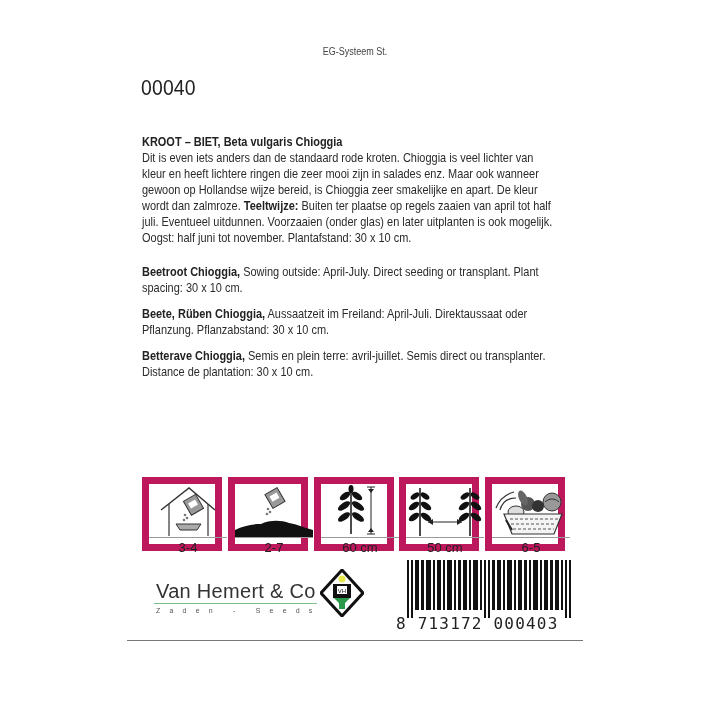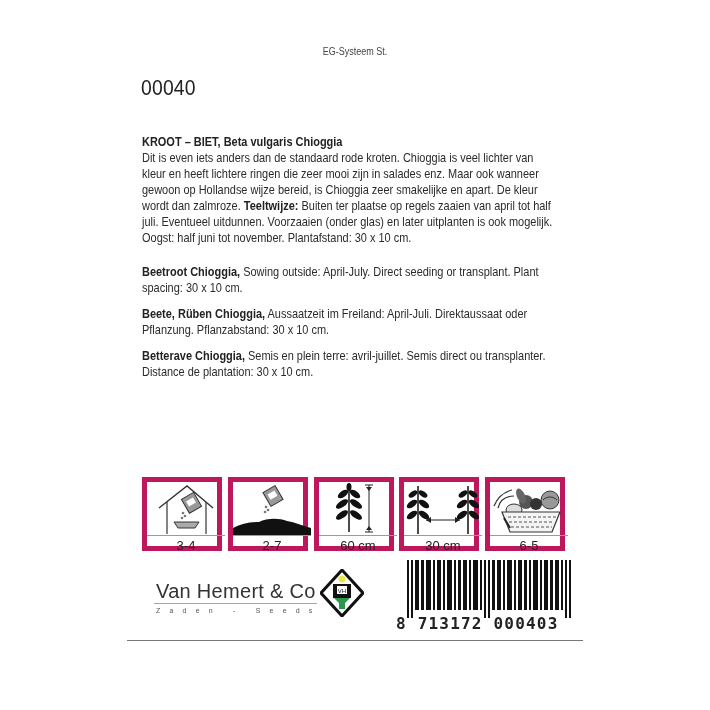--- a/index.html
+++ b/index.html
@@ -20,40 +20,40 @@
       left: 142px; width: 470px; font-size: 12.4px; line-height: 16px; color: #2b2b2b;
       transform: scaleX(0.885); transform-origin: left top;
     }
     .textblock b { font-weight: bold; color: #222; }
     #nl-block { top: 134px; }
     #en-block { top: 264px; }
     #de-block { top: 306px; }
     #fr-block { top: 348px; }
     .icon-box {
       position: absolute; top: 477px; width: 80px; height: 74px;
-      border: 5px solid #be185d; box-sizing: border-box; background: #fff;
+      border: 7px solid #be185d; box-sizing: border-box; background: #fff;
     }
     .icon-box .pic { position: absolute; left: 0; top: 0; width: 78px; height: 53px; border-bottom: 1px solid #9a9a9a; }
     .icon-box .pic svg { width: 78px; height: 53px; display: block; }
     .icon-box .lbl {
       position: absolute; left: 0; top: 54px; width: 78px; height: 19px;
       text-align: center; font-size: 13px; line-height: 19px; color: #222;
     }
     #logo-text {
       left: 156px; top: 580px; font-size: 20px; color: #333; letter-spacing: 0.3px;
     }
     #logo-underline { left: 154px; top: 603px; width: 163px; height: 1px; background: #7cc08a; }
     #logo-sub {
       left: 156px; top: 607px; font-size: 7px; color: #555; letter-spacing: 9.2px;
     }
     #logo-mark { left: 320px; top: 569px; width: 44px; height: 48px; }
     #barcode { left: 407px; top: 560px; width: 170px; height: 58px; }
     #barcode-number {
       left: 396px; top: 614px; font-family: "DejaVu Sans Mono", monospace; font-size: 16px;
-      color: #222; letter-spacing: 1.2px; font-weight: bold;
+      color: #222; letter-spacing: 1.2px;
     }
     #bottom-rule { left: 127px; top: 640px; width: 456px; height: 1px; background: #777; }
   </style>
 </head>
 <body>
 
 <div class="abs" id="system-label">EG-Systeem St.</div>
 <div class="abs" id="article-number">00040</div>
 
 <div class="abs textblock" id="nl-block">
@@ -153,21 +153,21 @@
         <ellipse cx="58" cy="22" rx="6" ry="3" transform="rotate(-35 58 22)" stroke="none"></ellipse>
         <ellipse cx="70" cy="22" rx="6" ry="3" transform="rotate(35 70 22)" stroke="none"></ellipse>
         <ellipse cx="58" cy="33" rx="6" ry="3" transform="rotate(-35 58 33)" stroke="none"></ellipse>
         <ellipse cx="70" cy="33" rx="6" ry="3" transform="rotate(35 70 33)" stroke="none"></ellipse>
       </g>
       <line x1="22" y1="38" x2="56" y2="38" stroke="#222" stroke-width="1"></line>
       <polygon points="22,38 27,35 27,41" fill="#222"></polygon>
         <polygon points="56,38 51,35 51,41" fill="#222"></polygon>
     </svg>
   </div>
-  <div class="lbl">30 cm</div>
+  <div class="lbl">50 cm</div>
 </div>
 
 <div class="icon-box" style="left:485px">
   <div class="pic">
     <svg viewBox="0 0 78 53">
       <path d="M4,24 C8,14 14,10 22,8" fill="none" stroke="#333" stroke-width="1.2"></path>
       <path d="M8,26 C10,18 16,14 24,14" fill="none" stroke="#333" stroke-width="1.2"></path>
       <ellipse cx="24" cy="28" rx="8" ry="6" fill="#ddd" stroke="#333" stroke-width="1"></ellipse>
       <circle cx="36" cy="20" r="7" fill="#555"></circle>
       <circle cx="46" cy="22" r="6" fill="#333"></circle>

